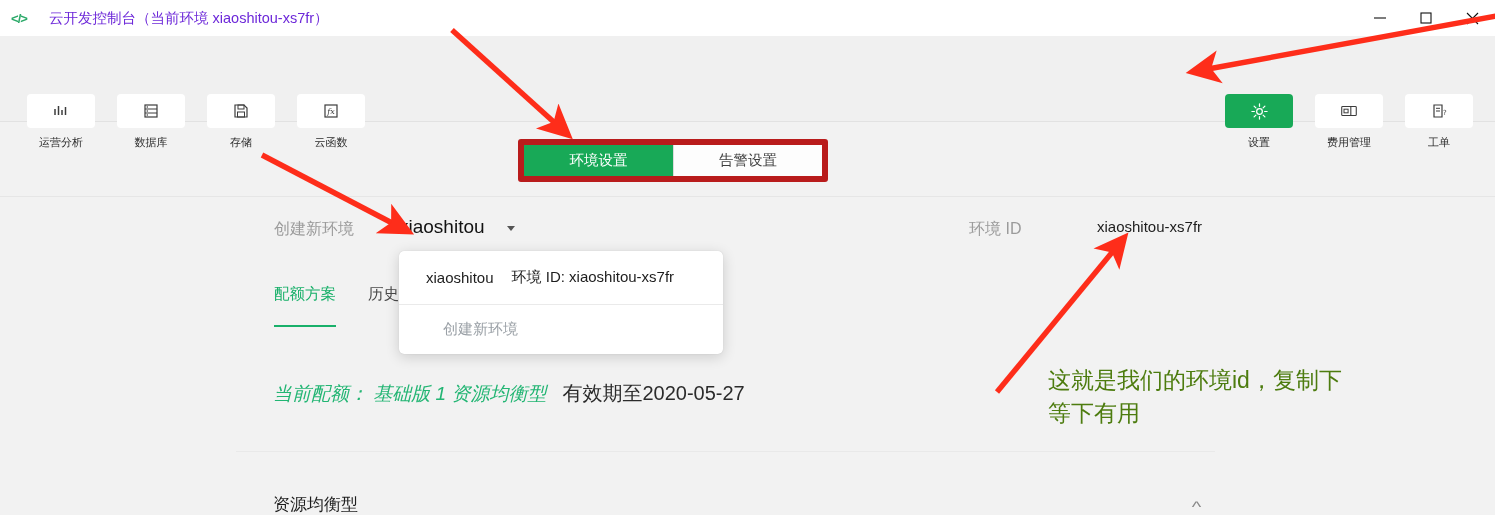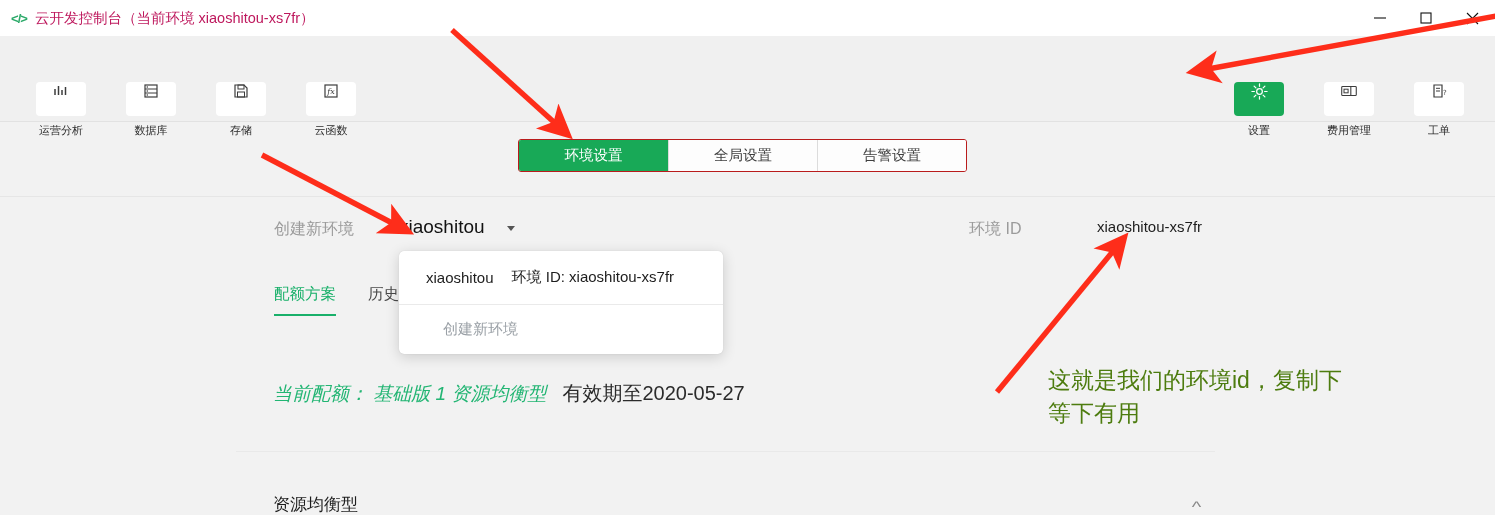--- a/index.html
+++ b/index.html
@@ -18,21 +18,21 @@
     position:absolute; top:0; left:0; width:1495px; height:36px;
     background:#ffffff;
     display:flex; align-items:center;
   }
   .tb-logo {
     margin-left:9px; width:20px; height:20px;
     display:flex; align-items:center; justify-content:center;
     color:#2aa968; font-size:13px; font-weight:bold; letter-spacing:-1px;
   }
   .tb-title {
-    margin-left:6px; font-size:14.5px; color:#be185d; white-space:nowrap;
+    margin-left:20px; font-size:14.5px; color:#6d28d9; white-space:nowrap;
   }
   .win-ctrls { position:absolute; right:0; top:0; height:36px; display:flex; }
   .win-btn {
     width:46px; height:36px; display:flex; align-items:center; justify-content:center;
     background:transparent;
   }
   .win-btn svg { display:block; }
 
   
   .toolbar {
@@ -41,31 +41,32 @@
     border-bottom:1px solid #e2e2e2;
   }
   .tool-group { position:absolute; top:46px; display:flex; gap:2px; }
   .tool-left { left:17px; }
   .tool-right { right:12px; }
   .tool-item {
     width:88px; display:flex; flex-direction:column; align-items:center;
     cursor:default;
   }
   .tool-box {
-    width:50px; height:34px; border-radius:4px; background:#ffffff;
-    display:flex; justify-content:center;
+    width:68px; height:34px; border-radius:4px; background:#ffffff;
+    display:flex; align-items:center; justify-content:center;
     color:#3c3c3c;
+    margin-top:12px;
   }
   .tool-box.active { background:#18a957; color:#ffffff; }
   .tool-label { margin-top:7px; font-size:11px; color:#2b2b2b; white-space:nowrap; }
 
   
   .segbar {
     position:absolute; top:139px; left:518px;
-    display:flex; border:1px solid #b91c1c; border-radius:3px; overflow:hidden;
+    display:flex; border:6px solid #b91c1c; border-radius:3px; overflow:hidden;
     background:#fff;
     box-shadow:0 0 0 0 rgba(0,0,0,0);
   }
   .seg {
     width:149px; height:31px; display:flex; align-items:center; justify-content:center;
     font-size:14.5px; color:#3f3f3f; background:#fdfdfd;
     border-left:1px solid #dcdcdc;
   }
   .seg:first-child { border-left:none; }
   .seg.active { background:#18a957; color:#ffffff; }
@@ -106,21 +107,21 @@
     font-size:15px; color:#1d1d1d; white-space:nowrap; cursor:pointer;
   }
   .dd-item .dd-name { margin-right:18px; }
   .dd-item .dd-id { color:#1d1d1d; }
   .dd-sep { height:1px; background:#eaeaea; margin:0 0px; }
   .dd-item.create { color:#9aa0a6; height:49px;padding-left:44px; }
 
   
   .subtabs { position:absolute; top:284px; left:274px; display:flex; gap:32px; z-index:5; }
   .subtab {
-    font-size:15.5px; color:#4a4a4a; padding-bottom:9px; cursor:pointer;
+    font-size:15.5px; color:#4a4a4a; padding-bottom:20px; cursor:pointer;
     border-bottom:2px solid transparent; white-space:nowrap;
   }
   .subtab.active { color:#19b06a; border-bottom-color:#19b06a; }
 
   
   .quota { position:absolute; top:380px; left:273px; display:flex; align-items:baseline; }
   .quota-main { font-size:19px; color:#22b573; white-space:nowrap;font-style:italic; }
   .quota-exp { margin-left:16px; font-size:20px; color:#2b2b2b; white-space:nowrap; }
 
   .divider-mid {
@@ -265,21 +266,20 @@
           </svg>
         </div>
         <div class="tool-label">工单</div>
       </div>
 
     </div>
   </div>
 
   <div class="segbar">
     <div class="seg active">环境设置</div>
-    <div class="seg">全局设置</div>
     <div class="seg">告警设置</div>
   </div>
 
   <div class="content">
     <div class="divider-top"></div>
   </div>
 
   <div class="row-env" style="top:216px;">
     <div class="lbl lbl-envname">创建新环境</div>
     <div class="val val-envname">xiaoshitou</div>

